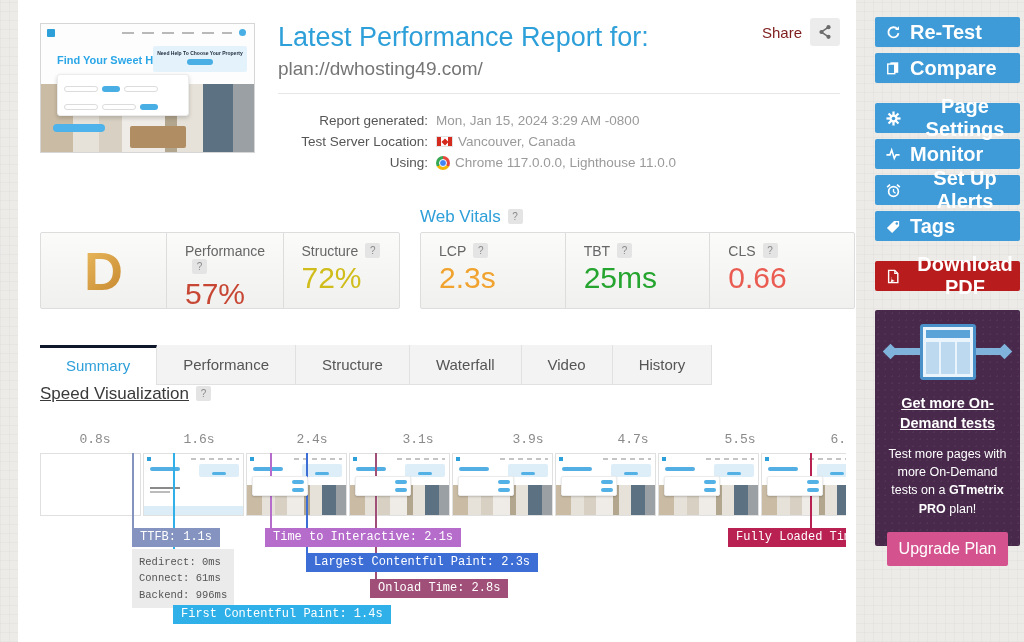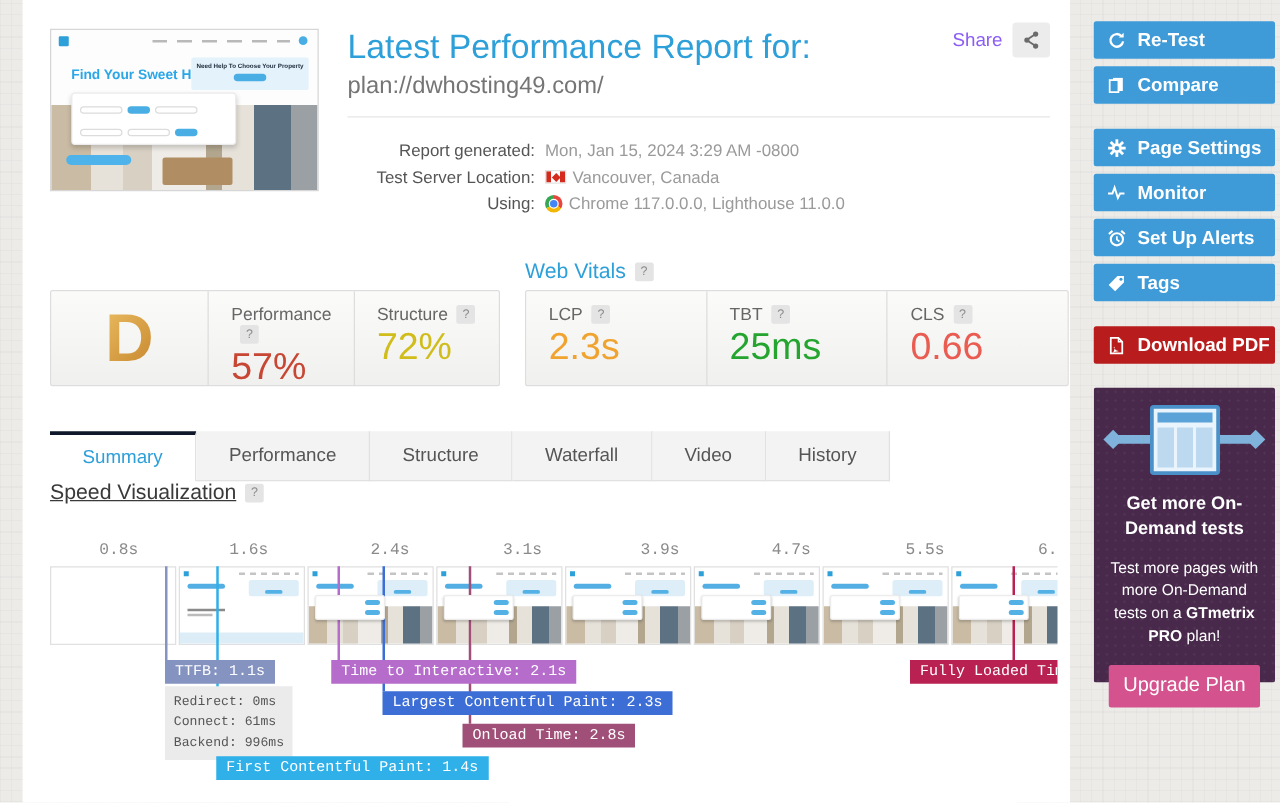--- a/index.html
+++ b/index.html
@@ -38,21 +38,21 @@
   .t-search { position:absolute; left:16px; top:50px; width:132px; height:42px; background:#fff; border:1px solid #ececec;
               border-radius:3px; box-shadow:0 2px 4px rgba(0,0,0,.18); z-index:2; padding:4px; }
   .t-field { display:inline-block; width:34px; height:6px; border:1px solid #dcdcdc; border-radius:3px; margin:1px 2px; }
   .t-btn   { display:inline-block; width:18px; height:6px; background:#49aee4; border-radius:3px; margin:1px 2px; }
   .t-pill  { position:absolute; left:12px; top:100px; width:52px; height:8px; background:#4db3ea; border-radius:4px; z-index:2; }
 
   
   .title { position:absolute; left:260px; top:22px; margin:0; font-size:27px; font-weight:normal; color:#2d9fd9; }
   .url   { position:absolute; left:260px; top:58px; font-size:19px; color:#757575; }
   .share { position:absolute; right:16px; top:18px; display:flex; align-items:center; gap:8px; }
-  .share-label { font-size:15px; color:#8b5cf6; }
+  .share-label { font-size:15px; color:#7f1d1d; }
   .share-btn { width:30px; height:28px; background:#ececec; border:none; border-radius:3px; cursor:pointer;
                display:flex; align-items:center; justify-content:center; padding:0; }
   .hr { position:absolute; left:260px; right:16px; top:93px; border-top:1px solid #e6e6e6; }
 
   .details { position:absolute; left:260px; top:107px; font-size:13.5px; }
   .drow { display:flex; align-items:flex-end; height:21px; }
   .dlabel { width:150px; text-align:right; color:#555; }
   .dvalue { margin-left:8px; color:#9a9a9a; display:flex; align-items:center; gap:5px; }
   .flag { position:relative; display:inline-block; width:17px; height:11px;
           background:linear-gradient(90deg,#d52b1e 0 25%,#fff 25% 75%,#d52b1e 75%); border:1px solid #e3e3e3; }
@@ -118,41 +118,41 @@
   .f-band { position:absolute; left:0; right:0; bottom:0; height:9px; background:#dcedf8; }
 
   .evline { position:absolute; width:2px; top:21px; }
   .evlabel { position:absolute; font-size:12px; color:#fff; padding:2px 8px 3px; white-space:nowrap; }
   .ttfb-details { position:absolute; background:#ebebeb; color:#555; font-size:10.5px; line-height:1.55;
                   padding:5px 7px; white-space:nowrap; }
 
   
   .sidebar { position:absolute; left:875px; top:17px; width:145px; }
   .sbtn { display:flex; align-items:center; gap:9px; width:100%; height:30px; margin-bottom:6px;
-          background:#3e9bd8; color:#fff; border:none; border-radius:2px; font-size:15px; font-weight:600;
+          background:#3e9bd8; color:#fff; border:none; border-radius:2px; font-size:20px; font-weight:600;
           font-family:"Liberation Sans", sans-serif; padding:0 0 0 10px; cursor:pointer; }
   .sbtn.red { background:#b91c1c; }
   .gap { height:14px; }
   .sicon { width:16px; height:16px; flex:none; display:flex; align-items:center; justify-content:center; }
 
   .promo { position:absolute; left:875px; top:310px; width:145px; height:236px; background:#48294b;
            background-image:radial-gradient(rgba(255,255,255,0.05) 1px, transparent 1px); background-size:7px 7px;
            border-radius:2px; color:#fff; text-align:center; padding:14px 10px 0; }
   .promo-icon { position:relative; width:100%; height:58px; margin-bottom:12px; }
   .pi-bar { position:absolute; left:2px; right:2px; top:24px; height:7px; background:#7fb3dc; }
   .pi-d1,.pi-d2 { position:absolute; top:22px; width:11px; height:11px; background:#7fb3dc; transform:rotate(45deg); }
   .pi-d1 { left:0; } .pi-d2 { right:0; }
   .pi-win { position:absolute; left:50%; top:0; transform:translateX(-50%); width:56px; height:56px;
             background:#eaf4fc; border:3px solid #4a90c9; border-radius:3px; }
   .pi-win::before { content:""; position:absolute; left:3px; right:3px; top:3px; height:8px; background:#5aa2d8; }
   .pi-win::after { content:""; position:absolute; left:3px; right:3px; top:15px; bottom:3px;
     background:
       linear-gradient(90deg, #bcd9ef 0 30%, transparent 30% 35%, #bcd9ef 35% 65%, transparent 65% 70%, #bcd9ef 70%),
       repeating-linear-gradient(0deg, transparent 0 7px, #eaf4fc 7px 10px); }
-  .promo-title { font-size:14.5px; font-weight:bold; line-height:1.35; margin-bottom:12px; }
+  .promo-title { font-size:14.5px; font-weight:bold; line-height:1.35; margin-bottom:12px;text-decoration:underline; }
   .promo-body { font-size:12.5px; line-height:1.45; }
   .cta { display:block; margin:14px auto 0; width:121px; height:34px; background:#d4538e; color:#fff;
          border:none; border-radius:2px; font-size:16px; font-family:"Liberation Sans", sans-serif; cursor:pointer; }
 </style>
 </head>
 <body>
 
 <div class="panel">
 
   <div class="thumb">

